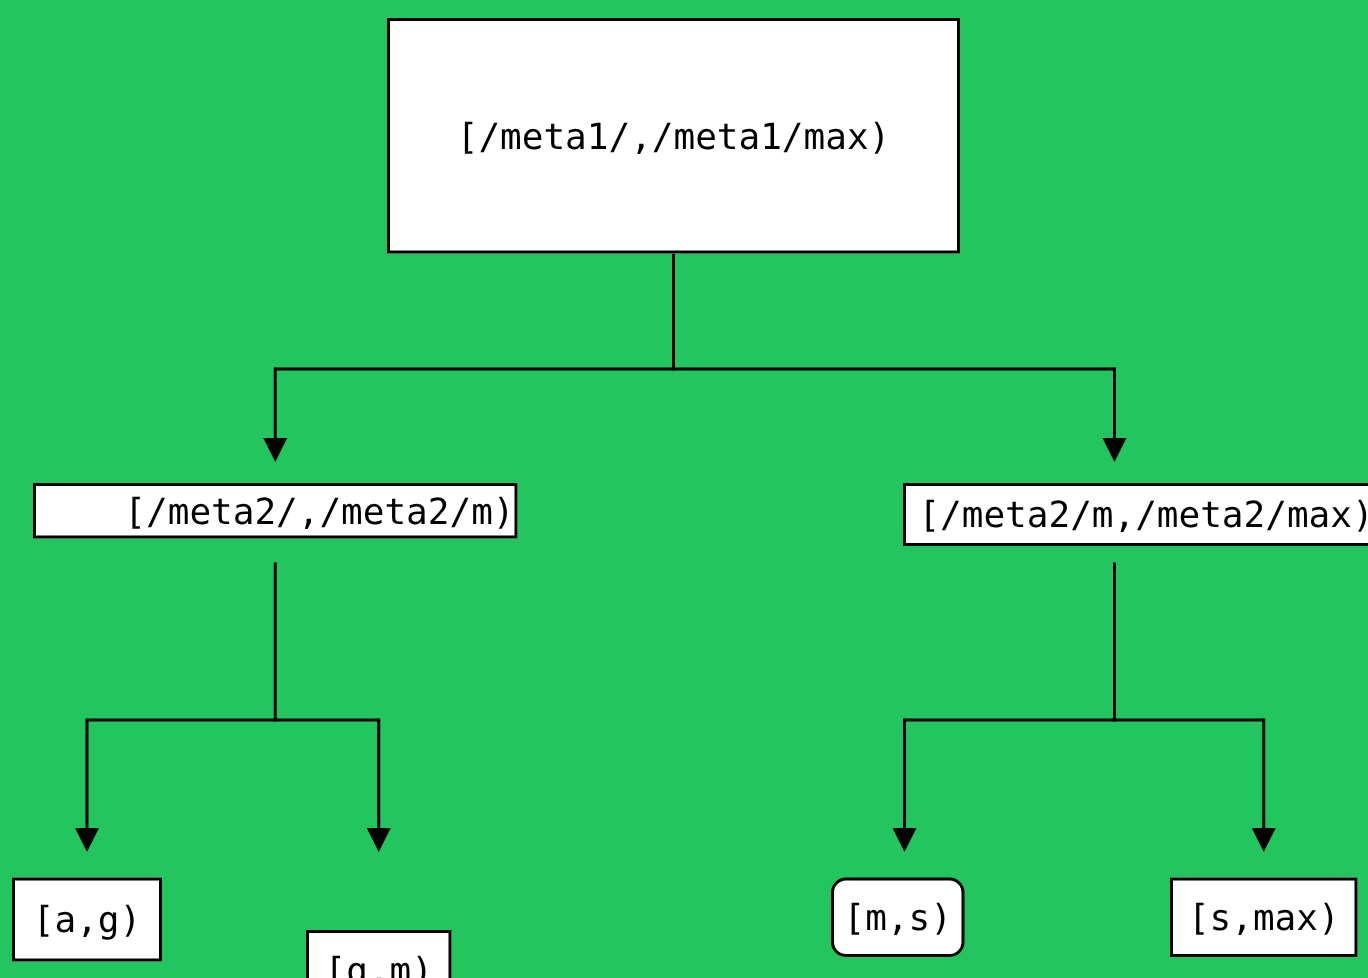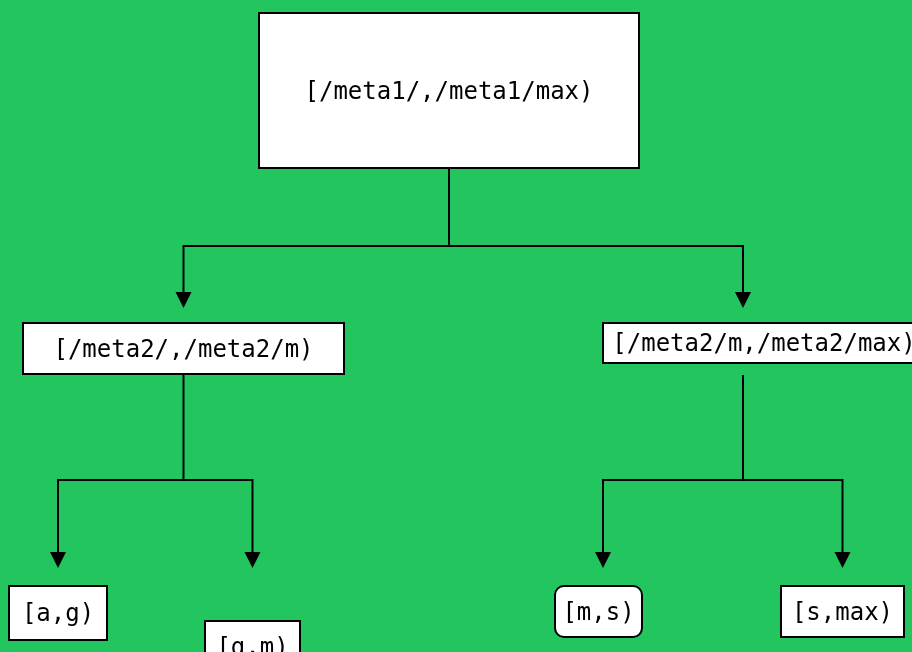--- a/index.html
+++ b/index.html
@@ -38,21 +38,21 @@
     background: #ffffff;
     display: flex;
     align-items: center;
     justify-content: center;
     color: #000000;
     font-size: 24px;
     line-height: 1;
     white-space: nowrap;
   }
   .node-root        { left: 258px; top: 12px;  width: 382px; height: 157px; }
-  .node-left-child  { left: 22px;  top: 322px; width: 323px; height: 53px; }
+  .node-left-child  { left: 22px;  top: 322px; width: 323px; height: 37px; justify-content: flex-end; }
   .node-right-child { left: 602px; top: 322px; width: 324px; height: 42px; }
   .node-leaf-0      { left: 8px;   top: 585px; width: 100px; height: 56px; }
   .node-leaf-1      { left: 204px; top: 585px; width: 97px;  height: 53px; margin-top: 35px; }
   .node-leaf-2      { left: 554px; top: 585px; width: 89px;  height: 53px; border-radius: 10px; }
   .node-leaf-3      { left: 780px; top: 585px; width: 125px; height: 53px; justify-content: center; }
 </style>
 </head>
 <body>
 
 <div class="canvas">

